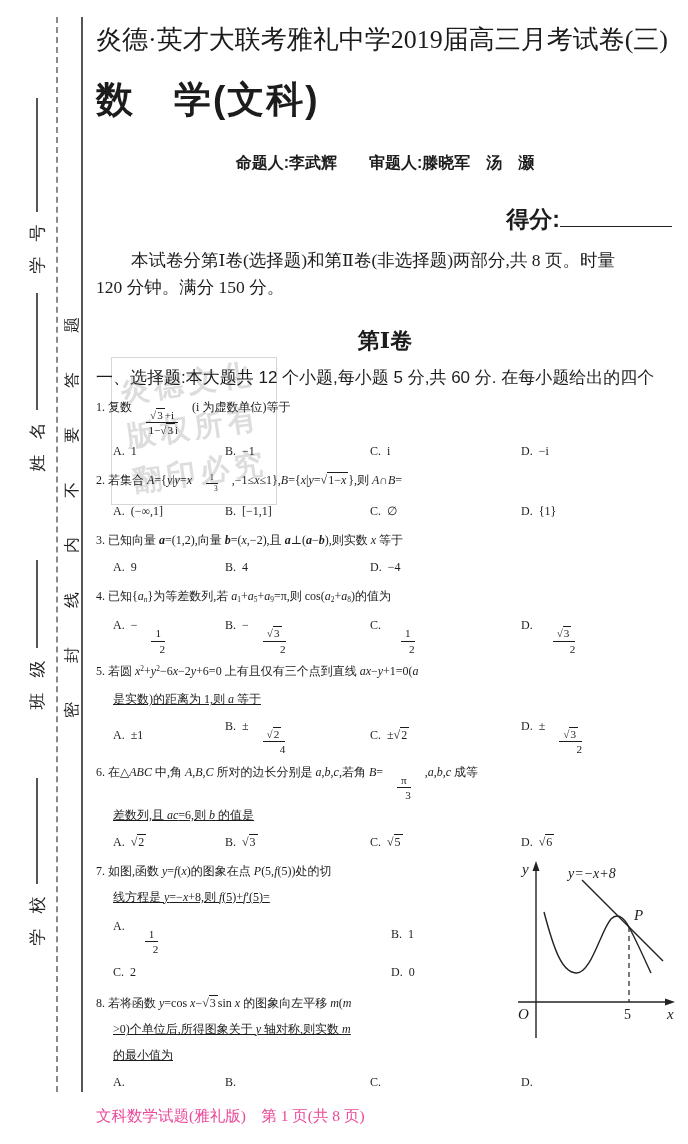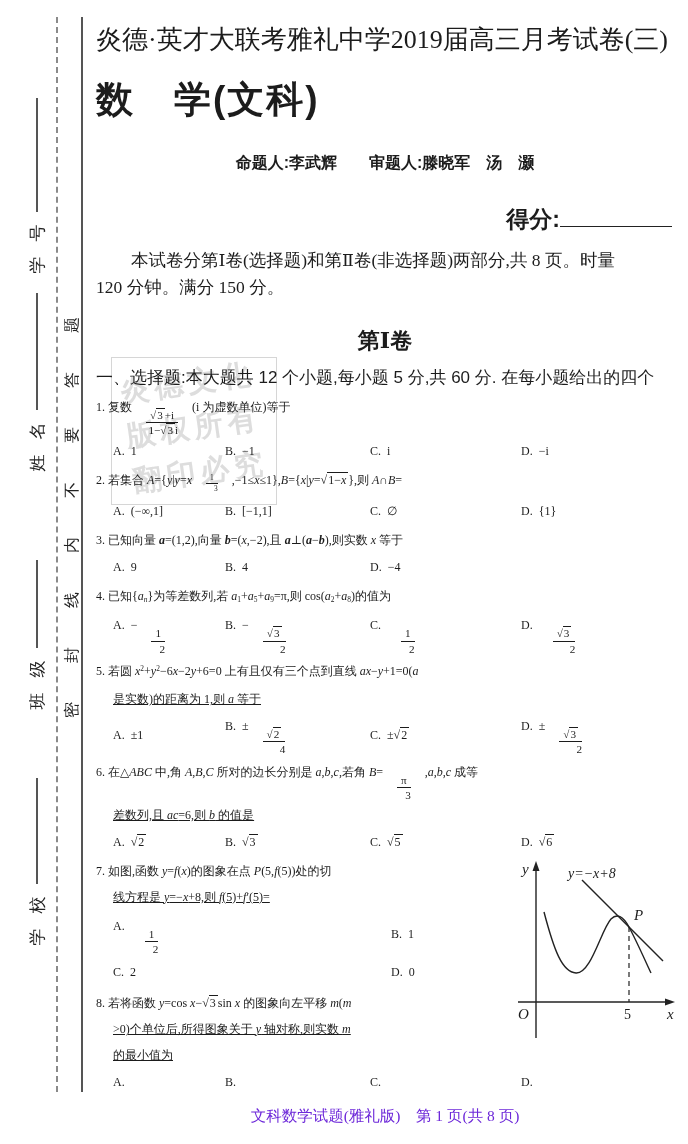--- a/index.html
+++ b/index.html
@@ -60,22 +60,22 @@
   .rad{border-top:1.2px solid currentColor;padding:0 2px 0 1px;}
   .frac{display:inline-flex;flex-direction:column;align-items:flex-end;vertical-align:-0.7em;
         line-height:1.12;font-size:0.93em;margin:0 14px;text-align:center;}
   .fnum{border-bottom:1.2px solid currentColor;padding:0 4px 1px;}
   .fden{padding-top:1px;}
   
   .figure{position:absolute;left:512px;top:856px;z-index:1;}
   .figure svg text{font-family:"Liberation Serif","DejaVu Serif",serif;fill:#1c1c1c;}
   .fig-italic{font-style:italic;}
   
-  .footer{position:absolute;left:96px;top:1106px;width:578px;text-align:center;
-          font-size:15.5px;color:#6d28d9;z-index:1;}
+  .footer{position:absolute;left:96px;top:1106px;width:578px;text-align:left;
+          font-size:15.5px;color:#ec4899;z-index:1;}
 </style>
 </head>
 <body>
 
 <div class="page">
 
   <div class="seal-margin">
     <div class="seal-dash"></div>
     <div class="seal-solid"></div>
   <div class="fblank" style="top: 98px; height: 114px;"></div>

